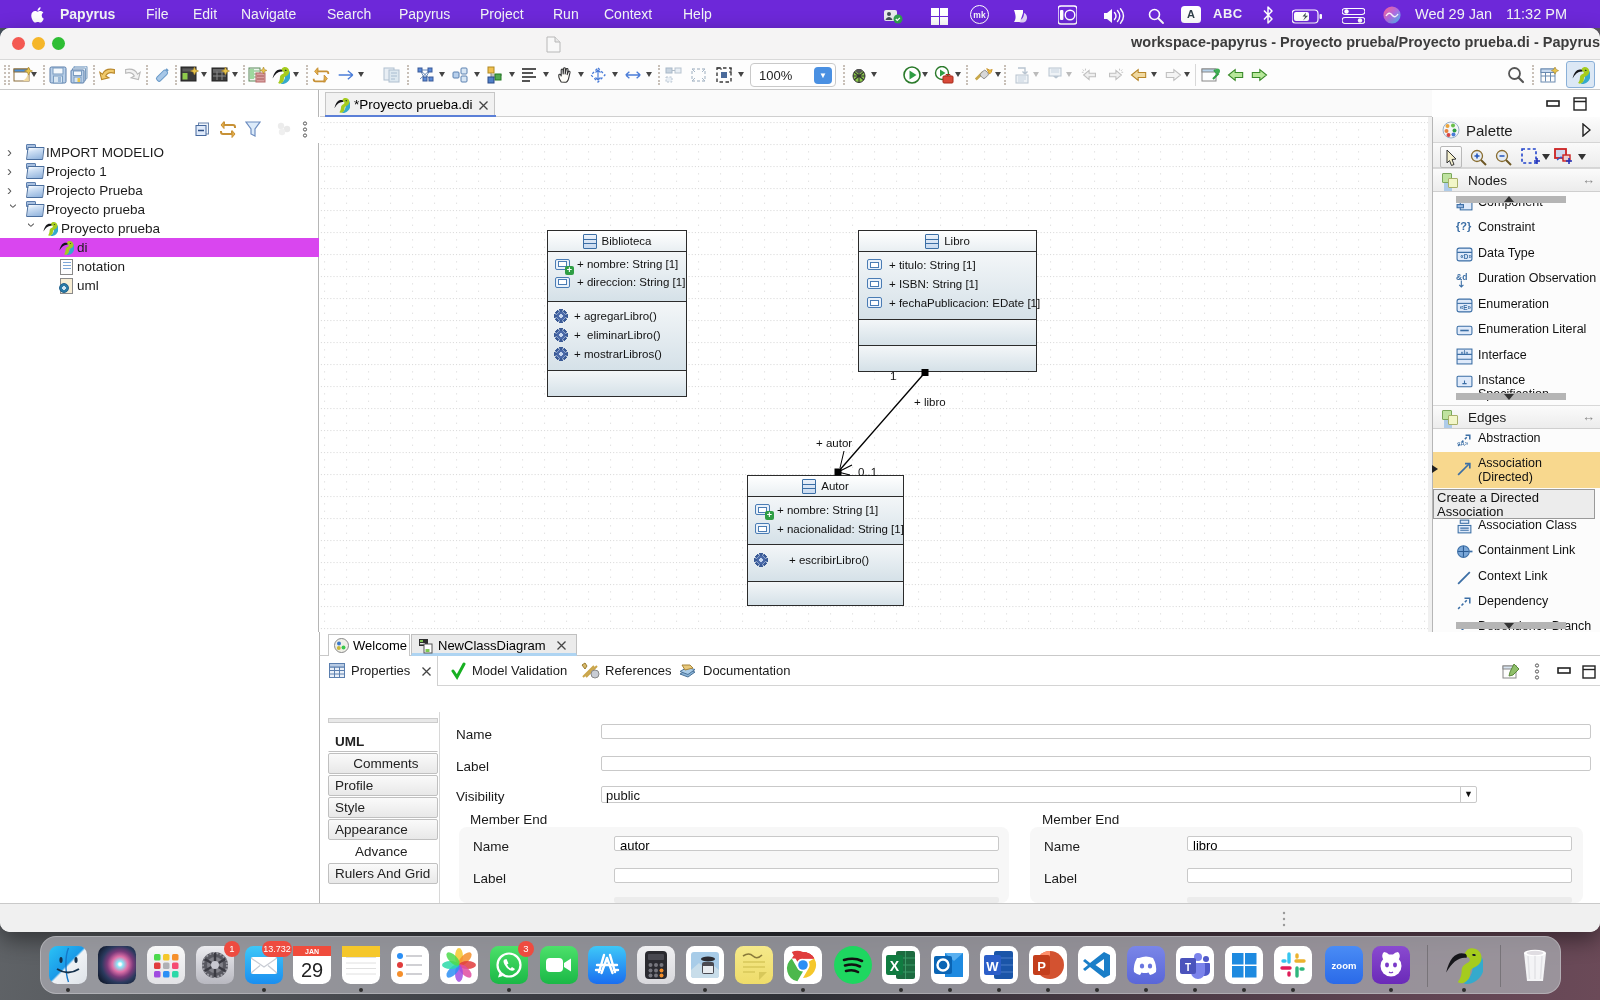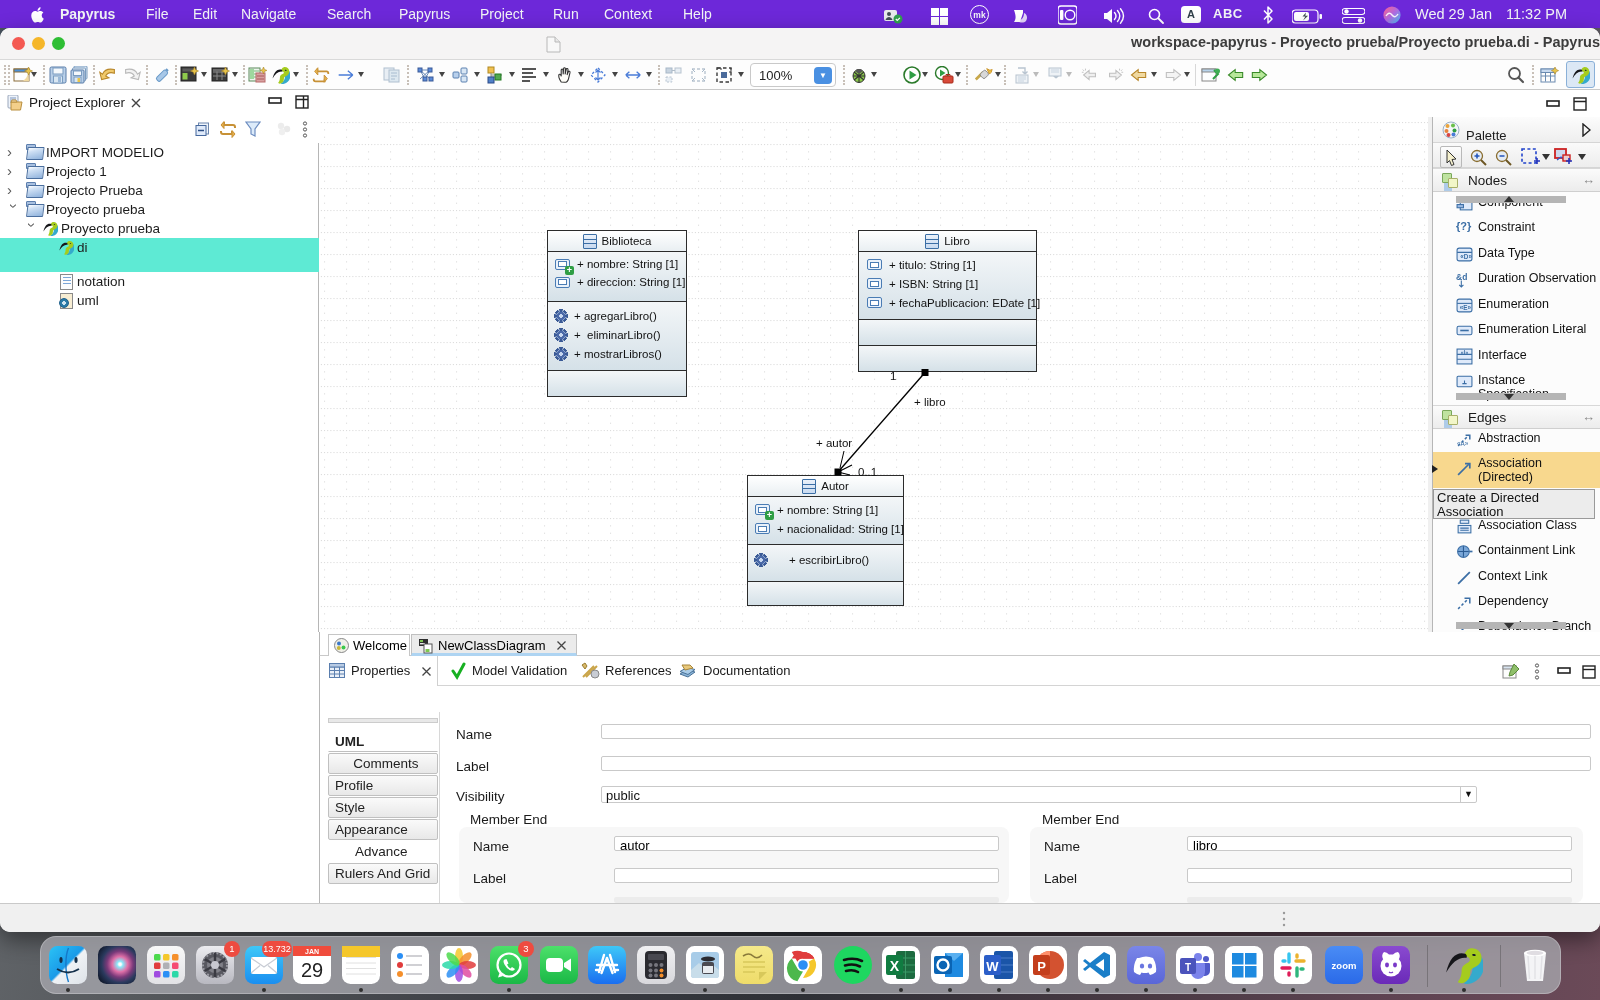--- a/index.html
+++ b/index.html
@@ -414,39 +414,20 @@
       <span style="position:absolute;left:5px;top:4px;"><svg width="18" height="18" viewBox="0 0 40 40">
             <path d="M28 4 C36 6 41 13 41 21 C41 30 35 37 27 39.5 C24 40.3 21 40 19.5 39.2 C26 35 29 29 29 23 C29 16 27.5 9 28 4 Z" fill="#35aacc"></path>
             <path d="M26.5 2.5 C33 1.5 38.5 6 38.5 12 C38.5 17 35.5 20.5 30.5 22.5 C27.5 23.8 26.5 25.5 26.5 28.5 C26.5 33 24.5 36.5 20.5 38.5 C17.5 39.8 14.5 39 13.5 38 C16.5 34 17.5 30 17.5 26.5 C17.5 21.5 20.5 19.5 23.5 18 C26 16.7 26.8 15 25.8 13.2 C24.8 11.5 22 11 20 11.8 L20.5 8.5 C22 5 24 3 26.5 2.5 Z" fill="#a5cc1e"></path>
             <path d="M21.5 8.2 C13 5.5 5 11 1.2 28 C7.5 17 14.5 11.5 22.5 12.5 C23.5 11 23 9.5 21.5 8.2 Z" fill="#16161a"></path>
             <ellipse cx="30.5" cy="9.5" rx="2" ry="1.1" fill="#10142a" transform="rotate(8 30.5 9.5)"></ellipse>
           </svg></span>
     </div>
   </div>
   <div id="main">
     <div id="explorer">
-      <div id="exptab">
-        <svg style="position:absolute;left:7px;top:5px" width="17" height="17" viewBox="0 0 17 17">
-            <rect x="1" y="0" width="10" height="13" rx="1" fill="#eef3fa" stroke="#9aa7bb"></rect>
-            <path d="M3 3h6M3 5h6M3 7h4" stroke="#7d96c0" stroke-width="1"></path>
-            <path d="M4 7h11l-1.5 8H4z" fill="#f3cf8a" stroke="#b98f3e"></path>
-            <path d="M4 7l1-2h4l1 2z" fill="#f8dfae" stroke="#b98f3e"></path>
-          </svg>
-        <span style="position:absolute;left:29px;top:5px;font-size:13.5px;color:#1c1c1c;">Project Explorer</span>
-        <svg style="position:absolute;left:130px;top:7px" width="12" height="12" viewBox="0 0 12 12">
-            <path d="M2 2 L10 10 M10 2 L2 10" stroke="#444" stroke-width="1.4"></path>
-          </svg>
-        <svg style="position:absolute;left:268px;top:7px" width="14" height="11" viewBox="0 0 14 11">
-            <rect x="1" y="1" width="12" height="5" fill="none" stroke="#222" stroke-width="1.6"></rect>
-          </svg>
-        <svg style="position:absolute;left:295px;top:5px" width="14" height="14" viewBox="0 0 14 14">
-            <rect x="1" y="1" width="12" height="12" fill="none" stroke="#222" stroke-width="1.4"></rect>
-            <path d="M1 4.5h12 M8.5 1v12" stroke="#222" stroke-width="1.4"></path>
-          </svg>
-      </div>
       <div style="position:absolute;left:0;top:27px;width:319px;height:26px;background:#fff;">
         <svg style="position:absolute;left:195px;top:5px" width="15" height="15" viewBox="0 0 15 15">
             <rect x="3.5" y="1" width="10" height="11" fill="#eef4fb" stroke="#6c86ad"></rect>
             <rect x="1" y="3.5" width="10" height="10" fill="#dfeafa" stroke="#45679c"></rect>
             <path d="M3 8.5h6" stroke="#2c4e84" stroke-width="1.6"></path>
           </svg>
         <svg style="position:absolute;left:218px;top:4px" width="20" height="17" viewBox="0 0 20 17">
             <path d="M6 1 L6 4 L15 4 Q17 4 17 6 L17 7" fill="none" stroke="#c79136" stroke-width="2"></path>
             <path d="M3 4 L6 0.5 L6 7.5 Z" fill="#e6b04c" stroke="#c79136"></path>
             <path d="M14 10 L14 13 L5 13 Q3 13 3 11 L3 10" fill="none" stroke="#c79136" stroke-width="2"></path>
@@ -490,40 +471,55 @@
         <div style="position:relative;height:19px;">
             <span class="tw" style="left:25px;transform:rotate(90deg);">›</span>
             <span style="position:absolute;left:43px;top:2px;"><svg width="15" height="15" viewBox="0 0 40 40">
                 <path d="M28 4 C36 6 41 13 41 21 C41 30 35 37 27 39.5 C24 40.3 21 40 19.5 39.2 C26 35 29 29 29 23 C29 16 27.5 9 28 4 Z" fill="#35aacc"></path>
                 <path d="M26.5 2.5 C33 1.5 38.5 6 38.5 12 C38.5 17 35.5 20.5 30.5 22.5 C27.5 23.8 26.5 25.5 26.5 28.5 C26.5 33 24.5 36.5 20.5 38.5 C17.5 39.8 14.5 39 13.5 38 C16.5 34 17.5 30 17.5 26.5 C17.5 21.5 20.5 19.5 23.5 18 C26 16.7 26.8 15 25.8 13.2 C24.8 11.5 22 11 20 11.8 L20.5 8.5 C22 5 24 3 26.5 2.5 Z" fill="#a5cc1e"></path>
                 <path d="M21.5 8.2 C13 5.5 5 11 1.2 28 C7.5 17 14.5 11.5 22.5 12.5 C23.5 11 23 9.5 21.5 8.2 Z" fill="#16161a"></path>
                 <ellipse cx="30.5" cy="9.5" rx="2" ry="1.1" fill="#10142a" transform="rotate(8 30.5 9.5)"></ellipse>
               </svg></span>
             <span class="tx" style="left:61px;">Proyecto prueba</span>
           </div>
-        <div style="position:relative;height:34px;background:#5eead4;">
+        <div style="position:relative;height:19px;background:#d946ef;">
             <span style="position:absolute;left:59px;top:2px;"><svg width="15" height="15" viewBox="0 0 40 40">
                 <path d="M28 4 C36 6 41 13 41 21 C41 30 35 37 27 39.5 C24 40.3 21 40 19.5 39.2 C26 35 29 29 29 23 C29 16 27.5 9 28 4 Z" fill="#35aacc"></path>
                 <path d="M26.5 2.5 C33 1.5 38.5 6 38.5 12 C38.5 17 35.5 20.5 30.5 22.5 C27.5 23.8 26.5 25.5 26.5 28.5 C26.5 33 24.5 36.5 20.5 38.5 C17.5 39.8 14.5 39 13.5 38 C16.5 34 17.5 30 17.5 26.5 C17.5 21.5 20.5 19.5 23.5 18 C26 16.7 26.8 15 25.8 13.2 C24.8 11.5 22 11 20 11.8 L20.5 8.5 C22 5 24 3 26.5 2.5 Z" fill="#a5cc1e"></path>
                 <path d="M21.5 8.2 C13 5.5 5 11 1.2 28 C7.5 17 14.5 11.5 22.5 12.5 C23.5 11 23 9.5 21.5 8.2 Z" fill="#16161a"></path>
                 <ellipse cx="30.5" cy="9.5" rx="2" ry="1.1" fill="#10142a" transform="rotate(8 30.5 9.5)"></ellipse>
               </svg></span>
             <span class="tx" style="left:77px;">di</span>
           </div>
         <div style="position:relative;height:19px;">
             <span class="doc" style="left:60px;"></span>
             <span class="tx" style="left:77px;">notation</span>
           </div>
         <div style="position:relative;height:19px;">
             <span class="doc uml" style="left:60px;"></span>
             <span class="tx" style="left:77px;">uml</span>
           </div>
       </div>
     </div>
     <div id="editor">
+      <div id="edtabs">
+        <div id="edtab1">
+          <span style="position:absolute;left:8px;top:4px;"><svg width="16" height="16" viewBox="0 0 40 40">
+                <path d="M28 4 C36 6 41 13 41 21 C41 30 35 37 27 39.5 C24 40.3 21 40 19.5 39.2 C26 35 29 29 29 23 C29 16 27.5 9 28 4 Z" fill="#35aacc"></path>
+                <path d="M26.5 2.5 C33 1.5 38.5 6 38.5 12 C38.5 17 35.5 20.5 30.5 22.5 C27.5 23.8 26.5 25.5 26.5 28.5 C26.5 33 24.5 36.5 20.5 38.5 C17.5 39.8 14.5 39 13.5 38 C16.5 34 17.5 30 17.5 26.5 C17.5 21.5 20.5 19.5 23.5 18 C26 16.7 26.8 15 25.8 13.2 C24.8 11.5 22 11 20 11.8 L20.5 8.5 C22 5 24 3 26.5 2.5 Z" fill="#a5cc1e"></path>
+                <path d="M21.5 8.2 C13 5.5 5 11 1.2 28 C7.5 17 14.5 11.5 22.5 12.5 C23.5 11 23 9.5 21.5 8.2 Z" fill="#16161a"></path>
+                <ellipse cx="30.5" cy="9.5" rx="2" ry="1.1" fill="#10142a" transform="rotate(8 30.5 9.5)"></ellipse>
+              </svg></span>
+          <span style="position:absolute;left:28px;top:4px;">*Proyecto prueba.di</span>
+          <svg style="position:absolute;left:152px;top:7px" width="11" height="11" viewBox="0 0 11 11">
+              <path d="M1.5 1.5 L9.5 9.5 M9.5 1.5 L1.5 9.5" stroke="#444" stroke-width="1.3"></path>
+            </svg>
+        </div>
+        <div style="position:absolute;left:5px;top:25px;width:171px;height:3px;background:#5b7fd7;"></div>
+      </div>
       <div id="canvas">
         <svg style="position:absolute;left:0;top:0" width="1108" height="515">
             <defs>
               <pattern id="grid" width="22" height="22" patternUnits="userSpaceOnUse" patternTransform="translate(4,5)">
                 <g fill="#dcdcdc">
                   <rect x="0.0" y="0" width="1.1" height="1.1"></rect>
                   <rect x="3.14" y="0" width="1.1" height="1.1"></rect>
                   <rect x="6.29" y="0" width="1.1" height="1.1"></rect>
                   <rect x="9.43" y="0" width="1.1" height="1.1"></rect>
                   <rect x="12.57" y="0" width="1.1" height="1.1"></rect>
@@ -643,21 +639,21 @@
       <div style="position:absolute;left:0;top:27px;width:168px;height:26px;background:linear-gradient(#fcfcfc,#eeeeee);border-bottom:1px solid #d5d5d5;">
         <svg style="position:absolute;left:9px;top:4px" width="18" height="18" viewBox="0 0 18 18">
             <circle cx="9" cy="9" r="8" fill="#f4f6f8" stroke="#9ab0c8"></circle>
             <circle cx="5.5" cy="5" r="2" fill="#e8a33d"></circle>
             <circle cx="11" cy="4.5" r="2" fill="#6abf4b"></circle>
             <circle cx="4.5" cy="10" r="2" fill="#e8833d"></circle>
             <circle cx="12.5" cy="9.5" r="2" fill="#2f9e44"></circle>
             <circle cx="6.5" cy="14" r="2" fill="#d64545"></circle>
             <circle cx="11.5" cy="13.5" r="2" fill="#4a7cd8"></circle>
           </svg>
-        <span style="position:absolute;left:33px;top:5px;font-size:13px;color:#1c1c1c;margin-top:6px;">Palette</span>
+        <span style="position:absolute;left:33px;top:5px;font-size:15px;color:#1c1c1c;">Palette</span>
         <svg style="position:absolute;left:148px;top:6px" width="10" height="14" viewBox="0 0 10 14">
             <path d="M2 1 L9 7 L2 13 Z" fill="none" stroke="#222" stroke-width="1.4"></path>
           </svg>
       </div>
       <div style="position:absolute;left:0;top:53px;width:168px;height:25px;background:linear-gradient(#fafafa,#ededed);border-bottom:1px solid #d5d5d5;">
         <span style="position:absolute;left:7px;top:3px;width:22px;height:22px;border:1px solid #b9b9b9;background:linear-gradient(#fdfdfd,#e8e8e8);border-radius:2px;"></span>
         <svg style="position:absolute;left:12px;top:6px" width="13" height="17" viewBox="0 0 13 17">
             <path d="M2 1 L11 10 L7 10.5 L9 15.5 L6.5 16.5 L4.5 11.5 L2 14 Z" fill="#f5f0cd" stroke="#333" stroke-width="1"></path>
           </svg>
         <svg style="position:absolute;left:37px;top:6px" width="17" height="17" viewBox="0 0 17 17">

